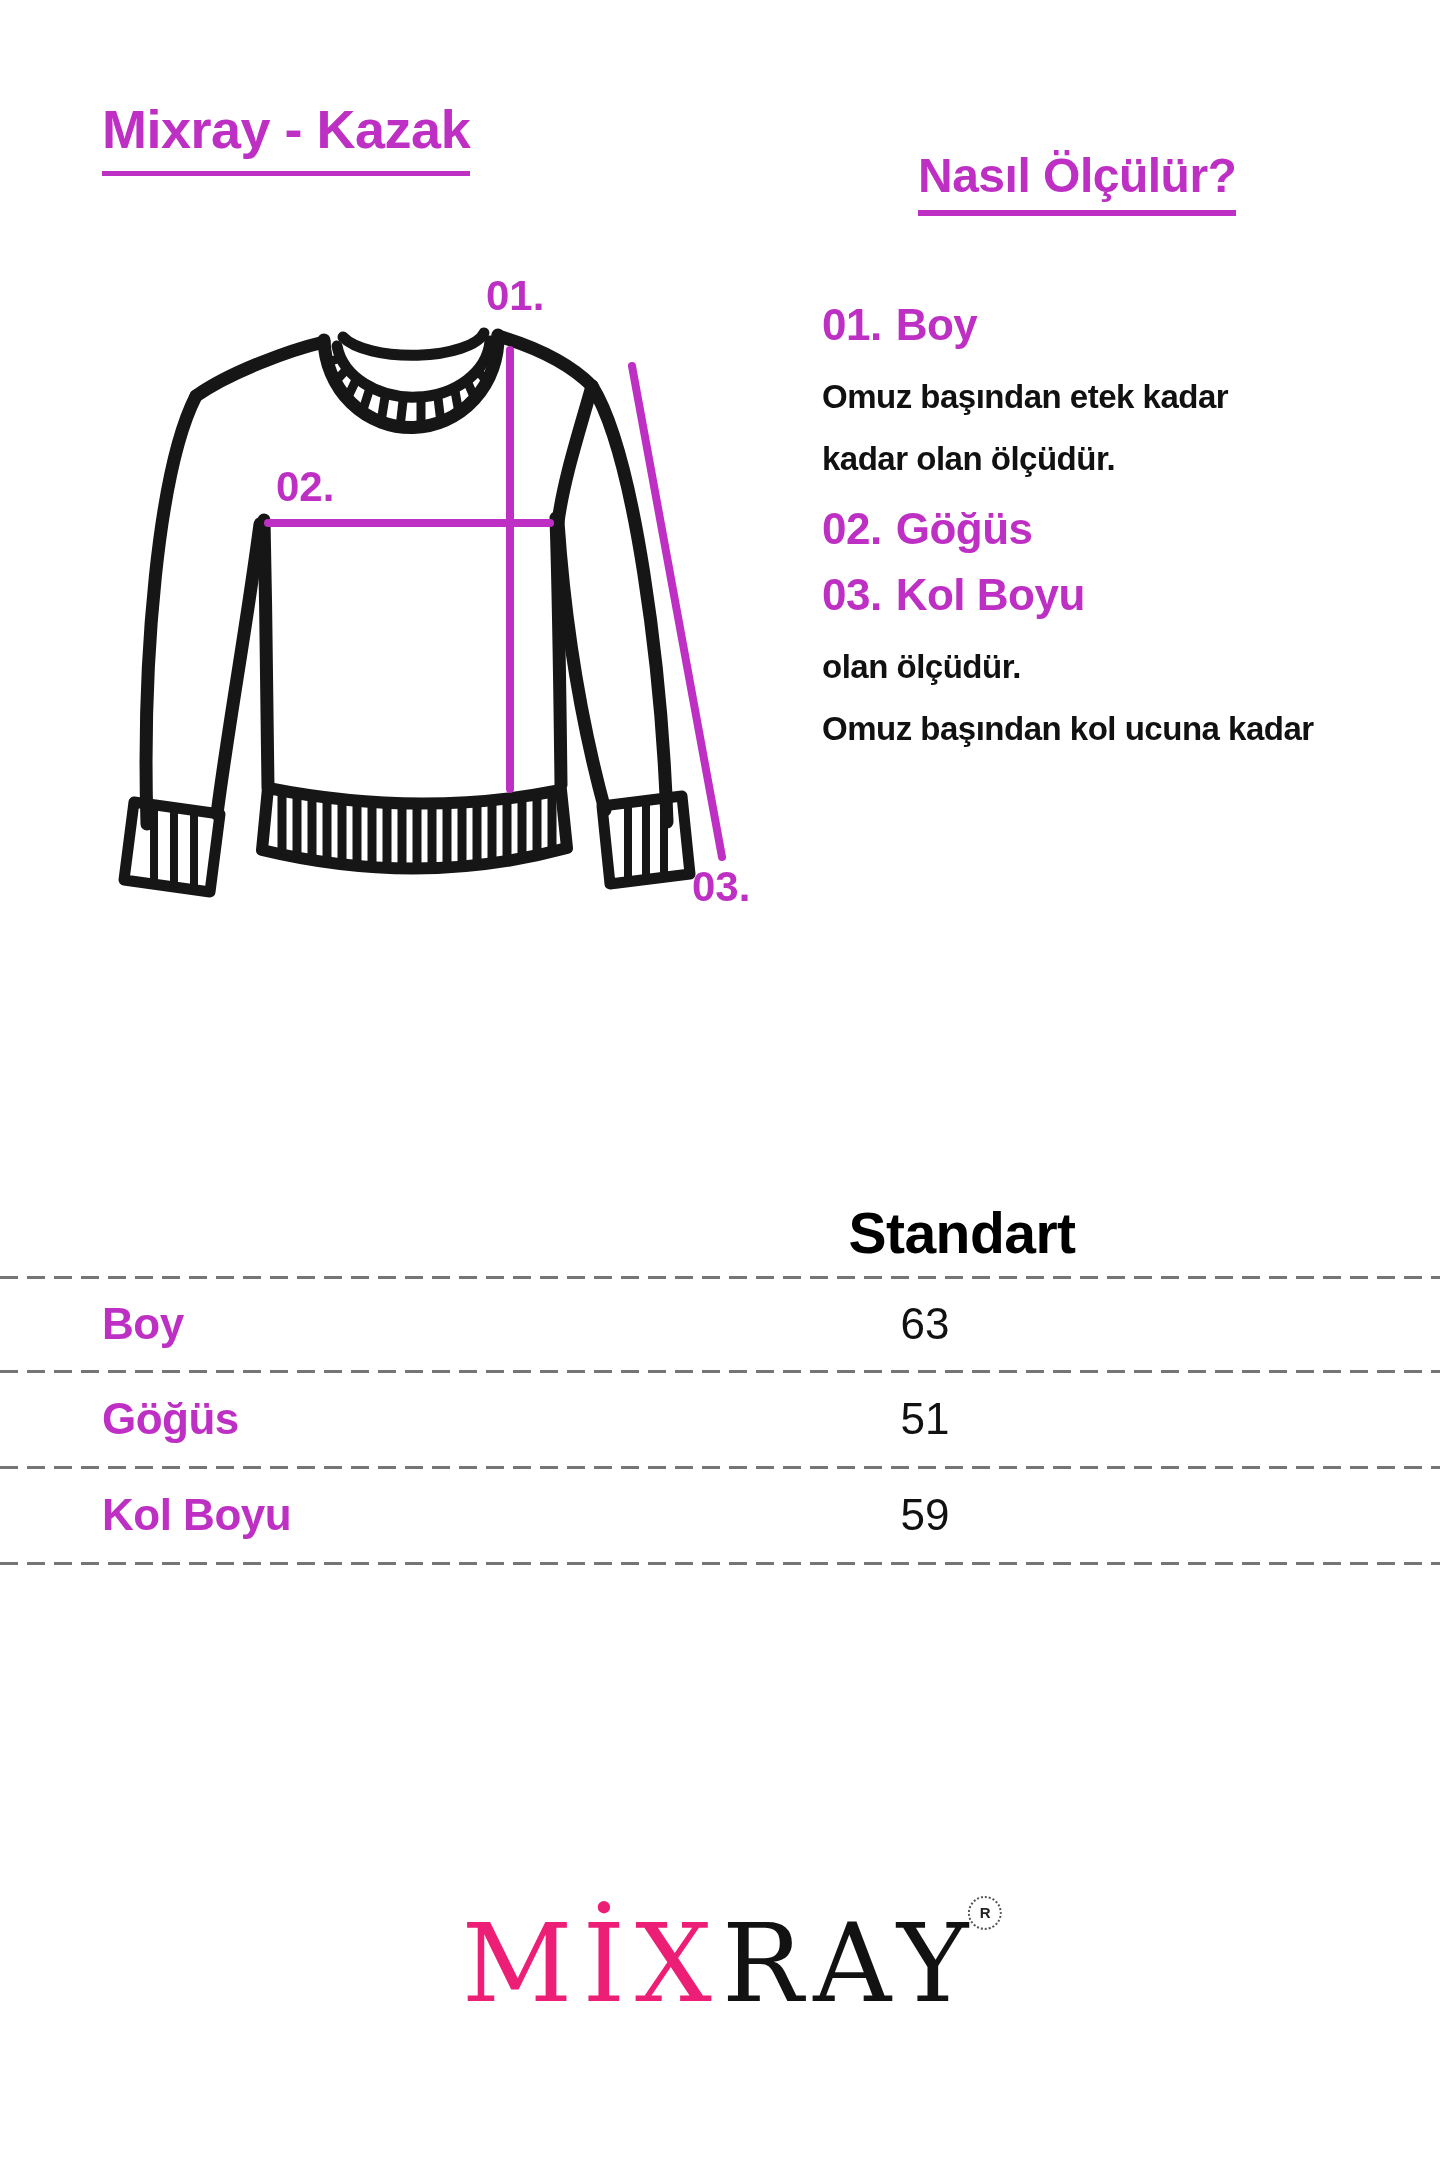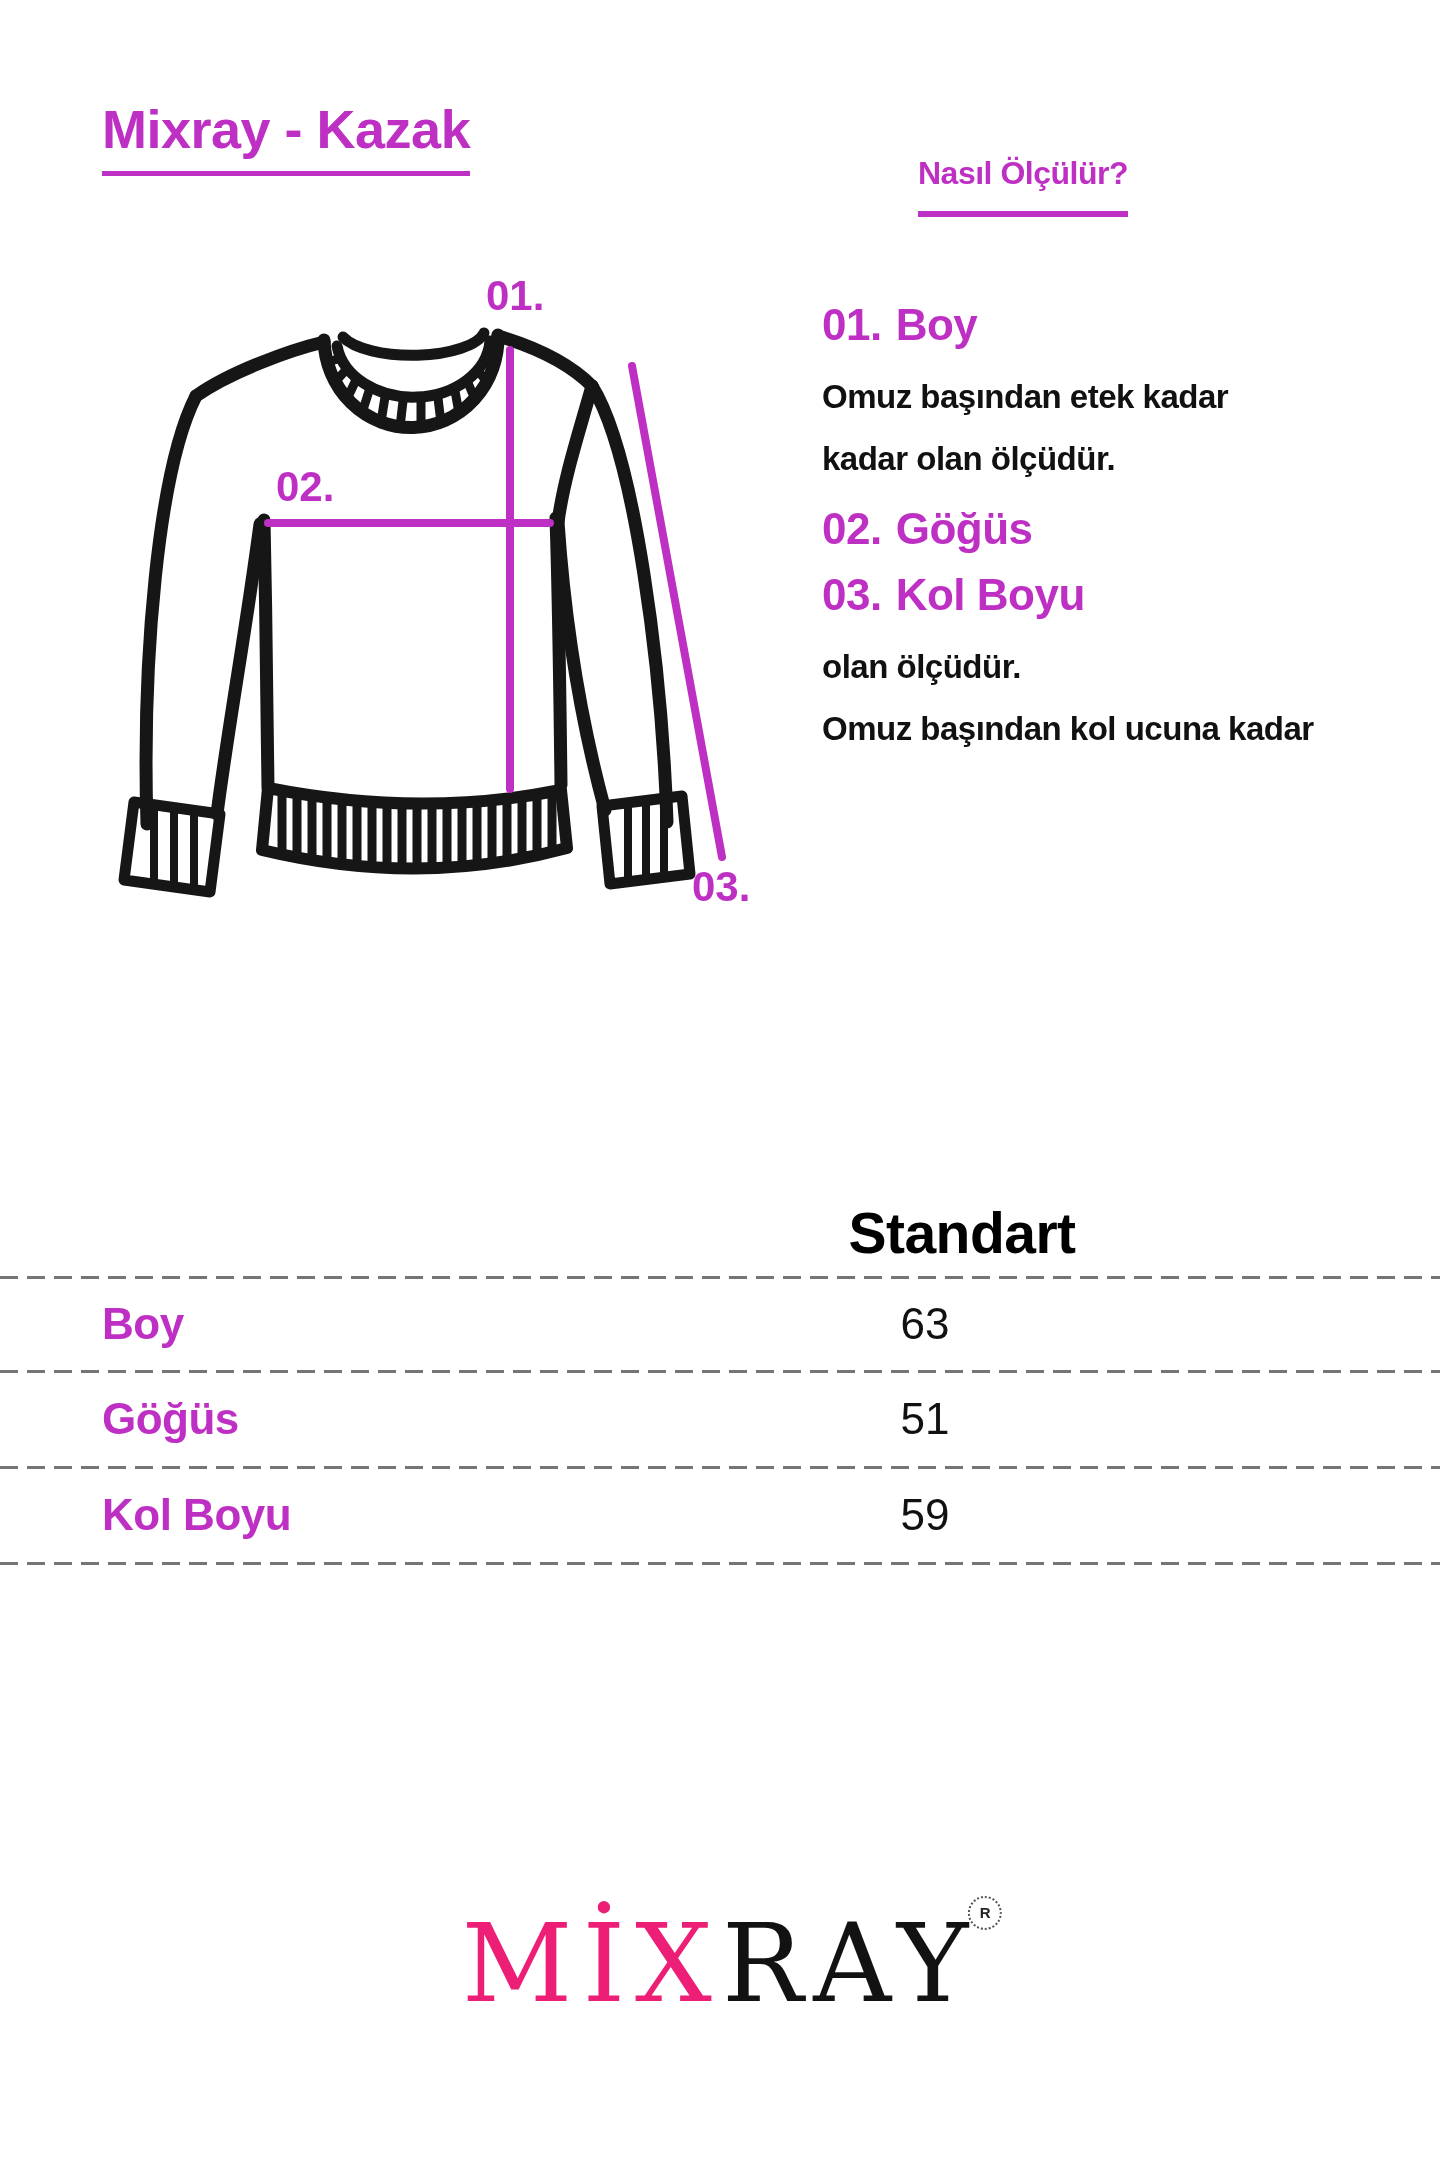--- a/index.html
+++ b/index.html
@@ -17,23 +17,23 @@
   
   .sweater{position:absolute;left:90px;top:240px;width:700px;height:700px;}
   .m-label{
     position:absolute;font-size:42px;font-weight:bold;color:#BE30C3;line-height:1;
   }
   #lbl01{left:486px;top:275px;}
   #lbl02{left:276px;top:466px;}
   #lbl03{left:692px;top:866px;}
   
   .howto-heading{
-    position:absolute;left:918px;top:156px;margin:0;
-    font-size:32px;font-weight:bold;color:#BE30C3;
-    padding-bottom:20px;border-bottom:6px solid #BE30C3;
+    position:absolute;left:918px;top:150px;margin:0;
+    font-size:48px;font-weight:bold;color:#BE30C3;
+    padding-bottom:7px;border-bottom:6px solid #BE30C3;
     line-height:1.1;letter-spacing:-0.5px;
   }
   .howto{position:absolute;left:822px;top:300px;width:600px;}
   .sec-title{
     font-size:44px;font-weight:bold;color:#BE30C3;
     line-height:50px;margin:0 0 16px 0;letter-spacing:-0.5px;
   }
   .sec-title .num{margin-right:14px;}
   .sec-body{
     font-size:33px;font-weight:bold;color:#111111;

